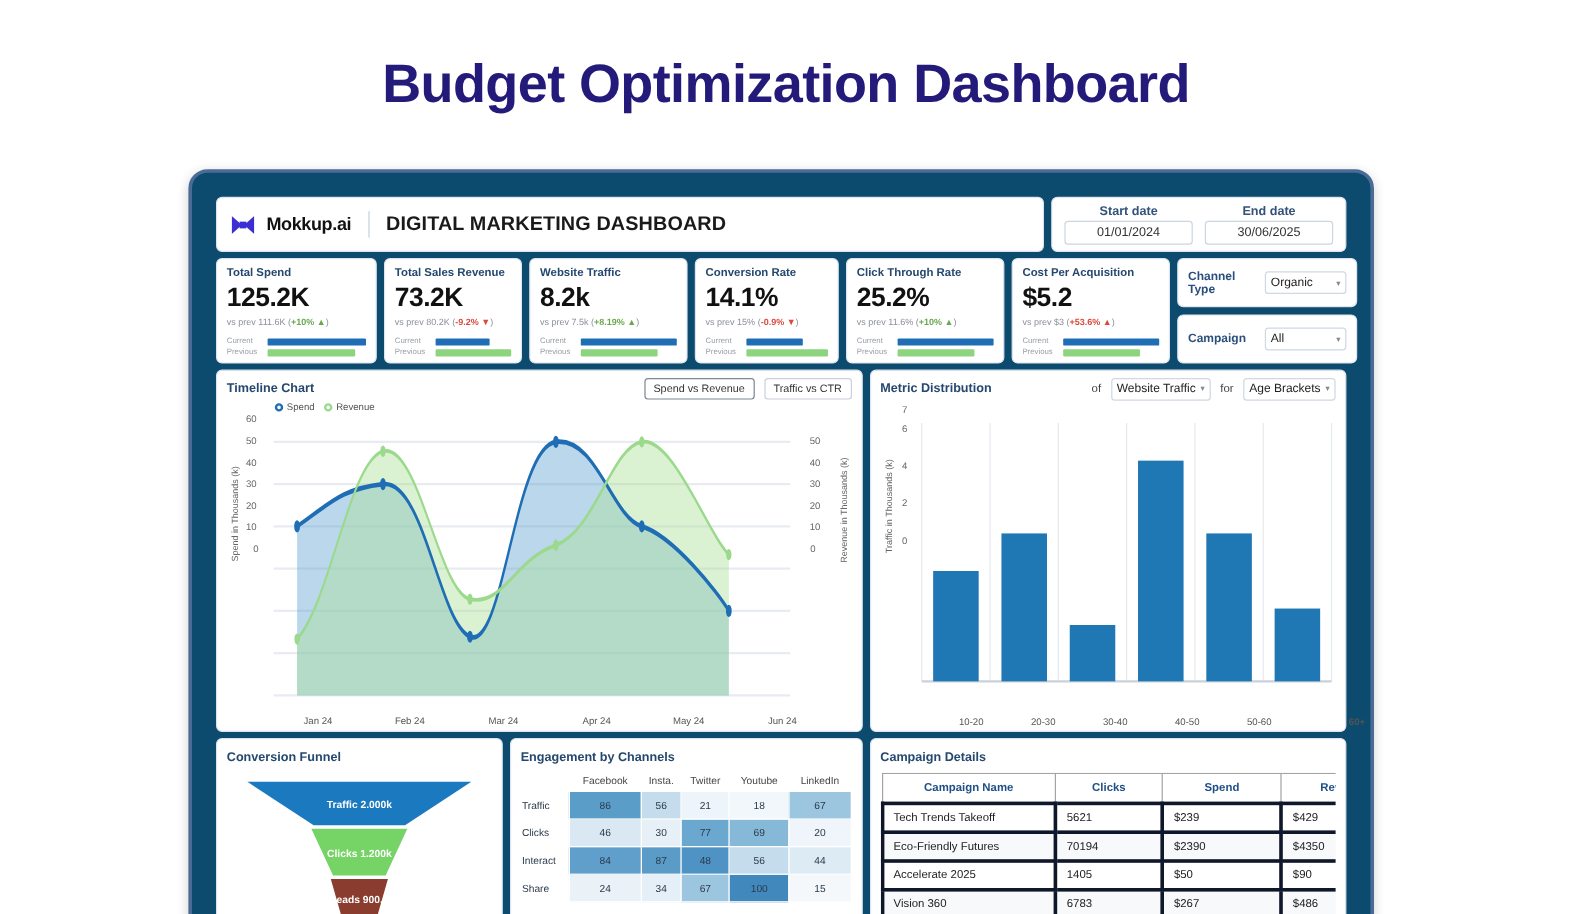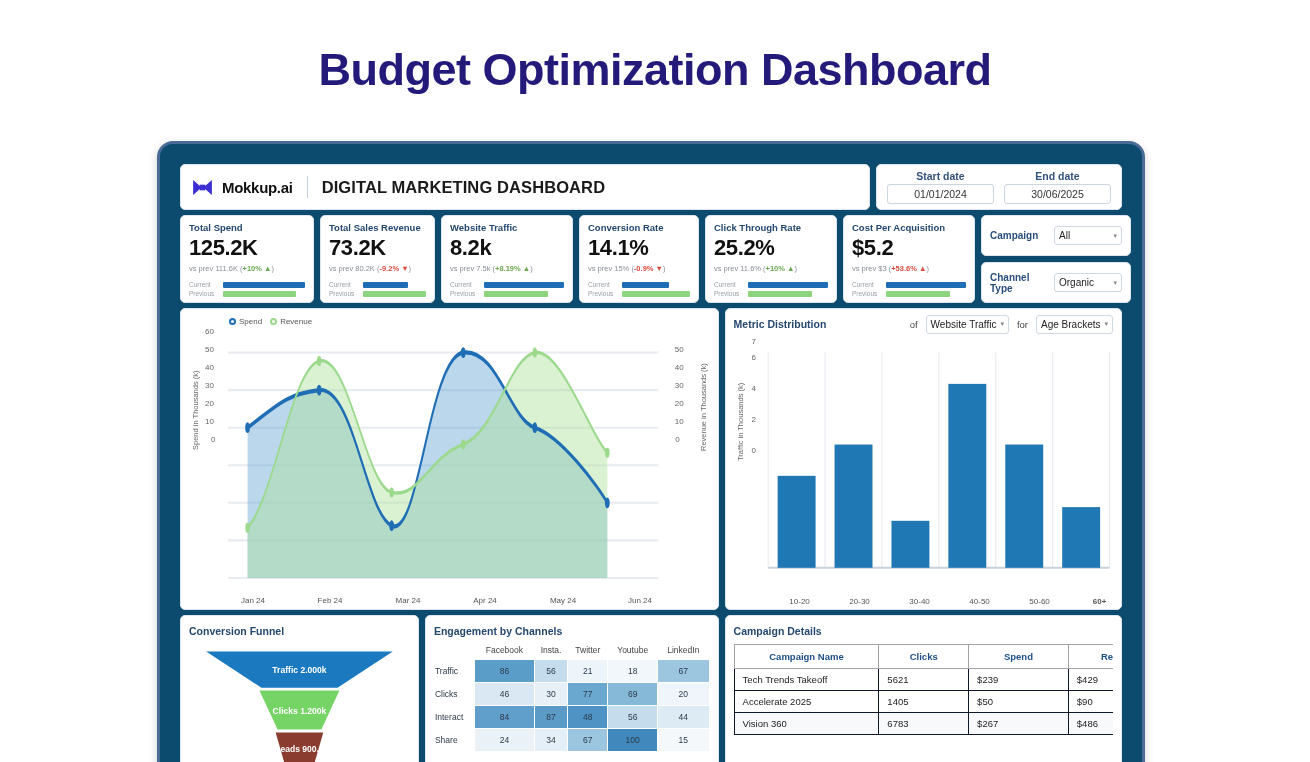--- a/index.html
+++ b/index.html
@@ -93,21 +93,21 @@
     padding: 3px 7px; background: #fff;
   }
   .toggle-btn.active { border-color: #7d8795; }
   .mini-word { font-size: 9.5px; color: #444; }
   .chart-area { flex: 1 1 auto; position: relative; min-height: 0; }
   .axis-label-v {
     position: absolute; writing-mode: vertical-rl; transform: rotate(180deg);
     font-size: 7.5px; color: #666; white-space: nowrap;
   }
   .tick { position: absolute; font-size: 8px; color: #666; }
-  .xtick { position: absolute; font-size: 8px; color: #555; text-align: center; margin-top: 40px; }
+  .xtick { position: absolute; font-size: 8px; color: #555; text-align: right; margin-top: 40px; }
   .legend-row { position: absolute; display: flex; gap: 8px; align-items: center; }
   .legend-item { display: flex; gap: 3px; align-items: center; font-size: 8px; color: #555; }
   .legend-dot { width: 7px; height: 7px; border-radius: 50%; border: 2px solid; }
   
   .bot-row { display: flex; gap: 6px; flex: 0 0 192px; min-height: 0; }
   
   .funnel-wrap { flex: 1; position: relative; margin-top: 2px; }
   
   .hm-table { width: 100%; border-collapse: collapse; margin-top: 3px; }
   .hm-table th {
@@ -119,21 +119,21 @@
   }
   .hm-rowlab { font-size: 8.5px; color: #444; text-align: left !important; width: 40px; }
   
   .ct-wrap { flex: 1 1 auto; overflow: hidden; margin-top: 4px; }
   .ct { width: 440px; border-collapse: collapse; }
   .ct th {
     font-size: 9.5px; font-weight: bold; color: #1e4f86; text-align: center;
     padding: 6px 8px; border: 1px solid #a3a3a3; background: #fff; white-space: nowrap;
   }
   .ct td {
-    font-size: 9.5px; color: #222; padding: 5px 8px; border: 1px solid #0f172a;
+    font-size: 9.5px; color: #222; padding: 5px 8px; border: 3px solid #0f172a;
     white-space: nowrap;
   }
   .ct tr.alt td { background: #f7f9fb; }
 </style>
 </head>
 <body>
 
 <h1 class="page-title">Budget Optimization Dashboard</h1>
 
 <div class="frame">
@@ -272,39 +272,45 @@
             </div>
           <div class="kpi-bar-row">
               <span class="kpi-bar-lab">Previous</span>
               <span class="kpi-bar bar-prev" style="width:64px"></span>
             </div>
         </div>
       </div>
 
       <div class="filter-col">
         <div class="card filter-card">
+          <span class="filter-label">Channel Type</span>
+          <span class="filter-select">
+            <span>Organic</span>
+            <span class="caret">▾</span>
+          </span>
+        </div>
+        <div class="card filter-card">
           <span class="filter-label">Campaign</span>
           <span class="filter-select">
             <span>All</span>
             <span class="caret">▾</span>
           </span>
         </div>
-        <div class="card filter-card">
-          <span class="filter-label">Channel Type</span>
-          <span class="filter-select">
-            <span>Organic</span>
-            <span class="caret">▾</span>
-          </span>
-        </div>
       </div>
     </div>
 
     <div class="mid-row">
 
       <div class="card panel" style="flex:1 1 560px">
+        <div class="panel-head">
+          <span class="panel-title">Timeline Chart</span>
+          <span class="spacer"></span>
+          <span class="toggle-btn active">Spend vs Revenue</span>
+          <span class="toggle-btn">Traffic vs CTR</span>
+        </div>
         <div class="chart-area">
           <div class="legend-row" style="left:40px; top:2px;">
             <span class="legend-item">
               <span class="legend-dot" style="border-color:#1f6eb5"></span>
               <span>Spend</span>
             </span>
             <span class="legend-item">
               <span class="legend-dot" style="border-color:#9bd98c"></span>
               <span>Revenue</span>
             </span>
@@ -404,21 +410,21 @@
           <div class="tick" style="left:18px; top:4px;">7</div>
           <div class="tick" style="left:18px; top:20px;">6</div>
           <div class="tick" style="left:18px; top:51px;">4</div>
           <div class="tick" style="left:18px; top:82px;">2</div>
           <div class="tick" style="left:18px; top:113px;">0</div>
           <div class="xtick" style="left:46px; bottom:-3px; width:40px;">10-20</div>
           <div class="xtick" style="left:106px; bottom:-3px; width:40px;">20-30</div>
           <div class="xtick" style="left:166px; bottom:-3px; width:40px;">30-40</div>
           <div class="xtick" style="left:226px; bottom:-3px; width:40px;">40-50</div>
           <div class="xtick" style="left:286px; bottom:-3px; width:40px;">50-60</div>
-          <div class="xtick" style="left:346px; bottom:-3px; width:40px;font-weight:bold;">60+</div>
+          <div class="xtick" style="left:364px; bottom:-3px; width:40px;font-weight:bold;">60+</div>
         </div>
       </div>
     </div>
 
     <div class="bot-row">
 
       <div class="card panel" style="flex:1 1 248px">
         <div class="panel-head">
           <span class="panel-title">Conversion Funnel</span>
         </div>
@@ -498,20 +504,26 @@
               <th style="width:90px">Clicks</th>
               <th style="width:100px">Spend</th>
               <th style="width:105px">Revenue</th>
             </tr>
             <tr>
               <td>Tech Trends Takeoff</td>
               <td>5621</td>
               <td>$239</td>
               <td>$429</td>
             </tr>
+            <tr class="alt">
+              <td>Eco-Friendly Futures</td>
+              <td>70194</td>
+              <td>$2390</td>
+              <td>$4350</td>
+            </tr>
             <tr>
               <td>Accelerate 2025</td>
               <td>1405</td>
               <td>$50</td>
               <td>$90</td>
             </tr>
             <tr class="alt">
               <td>Vision 360</td>
               <td>6783</td>
               <td>$267</td>

